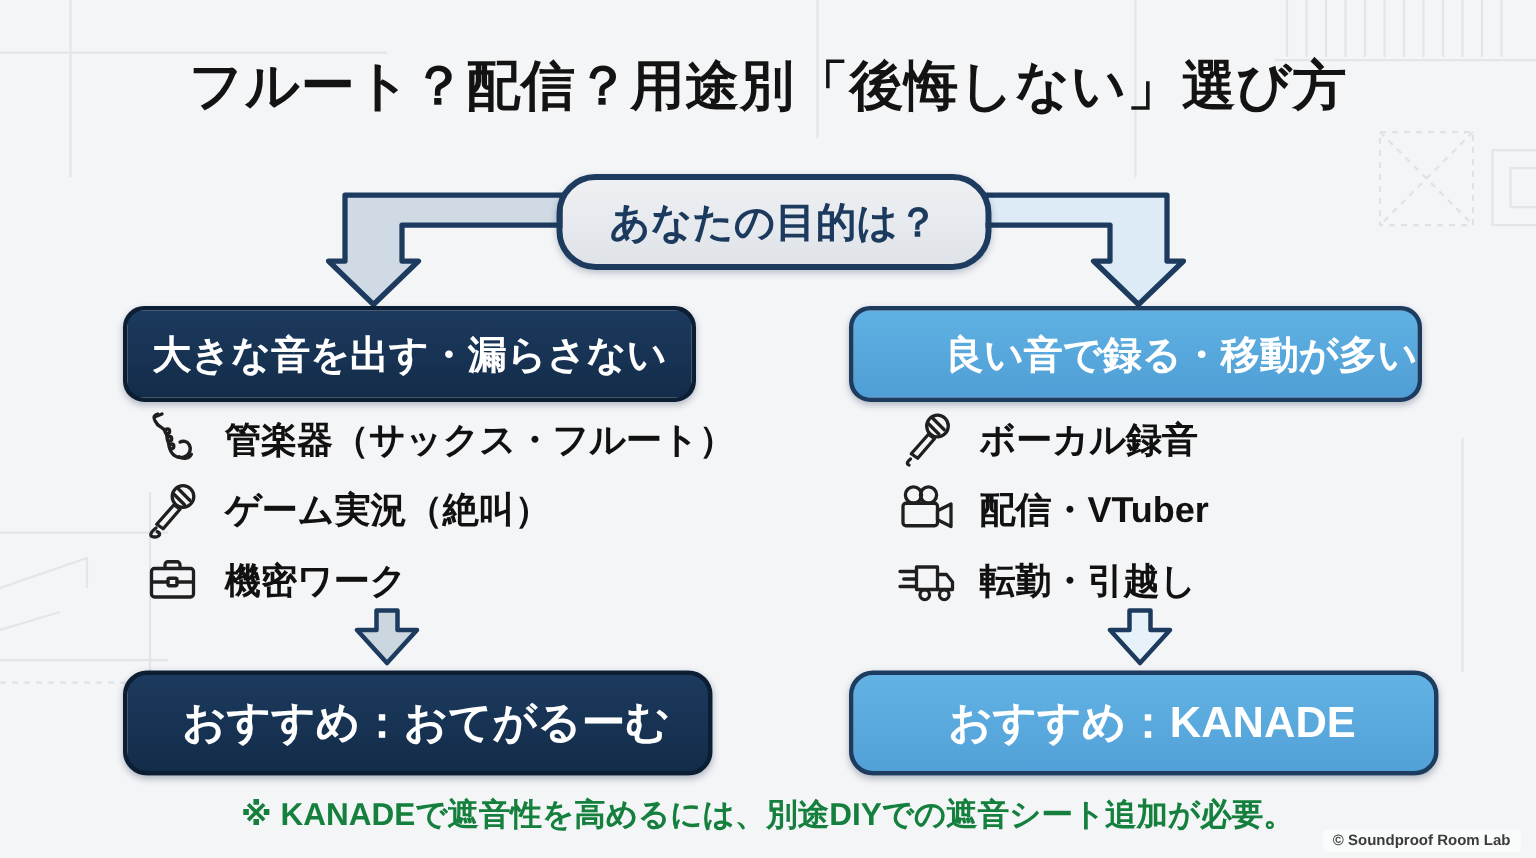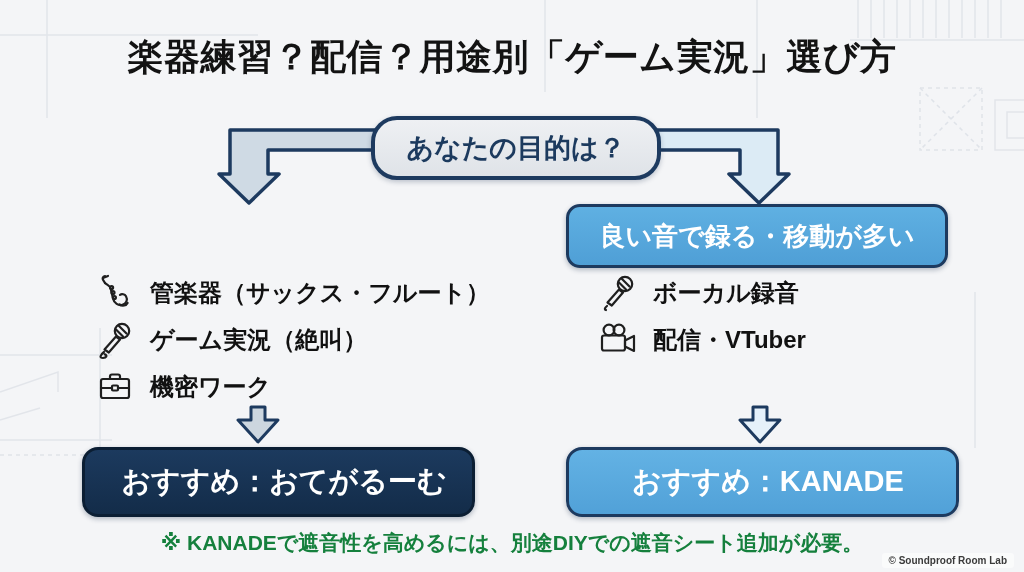--- a/index.html
+++ b/index.html
@@ -25,21 +25,21 @@
     text-align:center;
   }
   .question-box span{font-size:27px;font-weight:800;color:#1c3a5e;white-space:nowrap;}
   .branch-box{
     position:absolute;width:376px;height:58px;border-radius:14px;
     display:flex;align-items:center;justify-content:center;
     box-shadow:0 2px 5px rgba(20,40,70,.3);
   }
   .branch-box span{font-size:26px;font-weight:800;color:#ffffff;white-space:nowrap;}
   .branch-left{left:82px;top:204px;background:linear-gradient(180deg,#1c3a5e,#132c49);border:3px solid #0b1e33;}
-  .branch-right{left:566px;top:204px;background:linear-gradient(180deg,#5fb0e2,#4f9fd6);border:3px solid #1d3a5f;}
+  .branch-right{left:566px;top:204px;background:linear-gradient(180deg,#5fb0e2,#4f9fd6);border:3px solid #1d3a5f;justify-content:flex-end;}
   .uselist{position:absolute;top:269px;display:flex;flex-direction:column;}
   .uselist-left{left:95px;}
   .uselist-right{left:598px;}
   .userow{display:flex;align-items:center;height:47px;}
   .userow .icn{width:40px;height:40px;flex:0 0 40px;margin-right:15px;display:flex;align-items:center;justify-content:center;}
   .userow .lbl{font-size:24px;font-weight:800;color:#111;white-space:nowrap;}
   .icn svg{width:40px;height:40px;}
   .icn svg *{stroke:#1f1f1f;stroke-width:2.2;fill:none;stroke-linecap:round;stroke-linejoin:round;}
   .mini-arrow{position:absolute;top:405px;width:44px;height:39px;}
   .mini-arrow-left{left:236px;}
@@ -102,26 +102,29 @@
       <line x1="982" y1="88" x2="920" y2="150"></line>
       <line x1="0" y1="455" x2="300" y2="455"></line>
     </g>
   </svg>
 
   <svg class="arrow-svg" width="1024" height="572">
     <polygon points="375,130 230,130 230,174 219,174 249,203 279,174 268,174 268,150 375,150" fill="#cfdae4" stroke="#1d3a5f" stroke-width="3.5" stroke-linejoin="round"></polygon>
     <polygon points="649,130 778,130 778,174 789,174 759,203 729,174 740,174 740,150 649,150" fill="#dcebf5" stroke="#1d3a5f" stroke-width="3.5" stroke-linejoin="round"></polygon>
   </svg>
 
-  <div class="title">楽器練習？配信？用途別「ゲーム実況」選び方</div>
+  <div class="title">フルート？配信？用途別「後悔しない」選び方</div>
 
   <div class="question-box">
     <span>あなたの目的は？</span>
   </div>
 
+  <div class="branch-box branch-left">
+    <span>大きな音を出す・漏らさない</span>
+  </div>
   <div class="branch-box branch-right">
     <span>良い音で録る・移動が多い</span>
   </div>
 
   <div class="uselist uselist-left">
     <div class="userow">
       <span class="icn">
         <svg viewBox="0 0 40 40">
           <path d="M10 3c-2.2.4-3 2.4-1.8 4.2L10 10"></path>
           <path d="M8 5l5-2"></path>
@@ -174,20 +177,32 @@
       <span class="icn">
         <svg viewBox="0 0 40 40">
           <circle cx="11" cy="10" r="5.4"></circle>
           <circle cx="21" cy="10" r="5.4"></circle>
           <rect x="4" y="15.5" width="23" height="15" rx="2"></rect>
           <path d="M27 20.5l9-4.5v15l-9-4.5z"></path>
         </svg>
       </span>
       <span class="lbl">配信・VTuber</span>
     </div>
+    <div class="userow">
+      <span class="icn">
+        <svg viewBox="0 0 40 40">
+          <path d="M2 14h10M4.5 19h7.5M2 24h10"></path>
+          <rect x="13" y="11" width="14" height="15"></rect>
+          <path d="M27 16h6l4 5v5H27"></path>
+          <circle cx="18.5" cy="29.5" r="3.2"></circle>
+          <circle cx="31.5" cy="29.5" r="3.2"></circle>
+        </svg>
+      </span>
+      <span class="lbl">転勤・引越し</span>
+    </div>
   </div>
 
   <svg class="mini-arrow mini-arrow-left" viewBox="0 0 44 39">
     <polygon points="15,2 29,2 29,15 42,15 22,37 2,15 15,15" fill="#ccd6df" stroke="#1d3a5f" stroke-width="3" stroke-linejoin="round"></polygon>
   </svg>
   <svg class="mini-arrow mini-arrow-right" viewBox="0 0 44 39">
     <polygon points="15,2 29,2 29,15 42,15 22,37 2,15 15,15" fill="#e6f1fa" stroke="#1d3a5f" stroke-width="3" stroke-linejoin="round"></polygon>
   </svg>
 
   <div class="rec-box rec-left">

